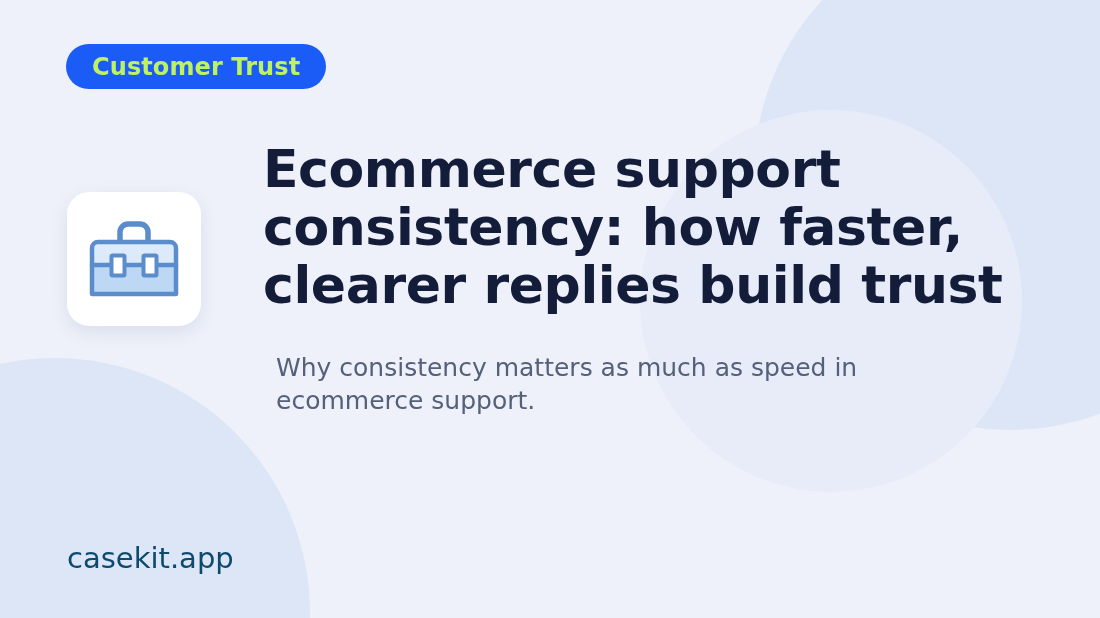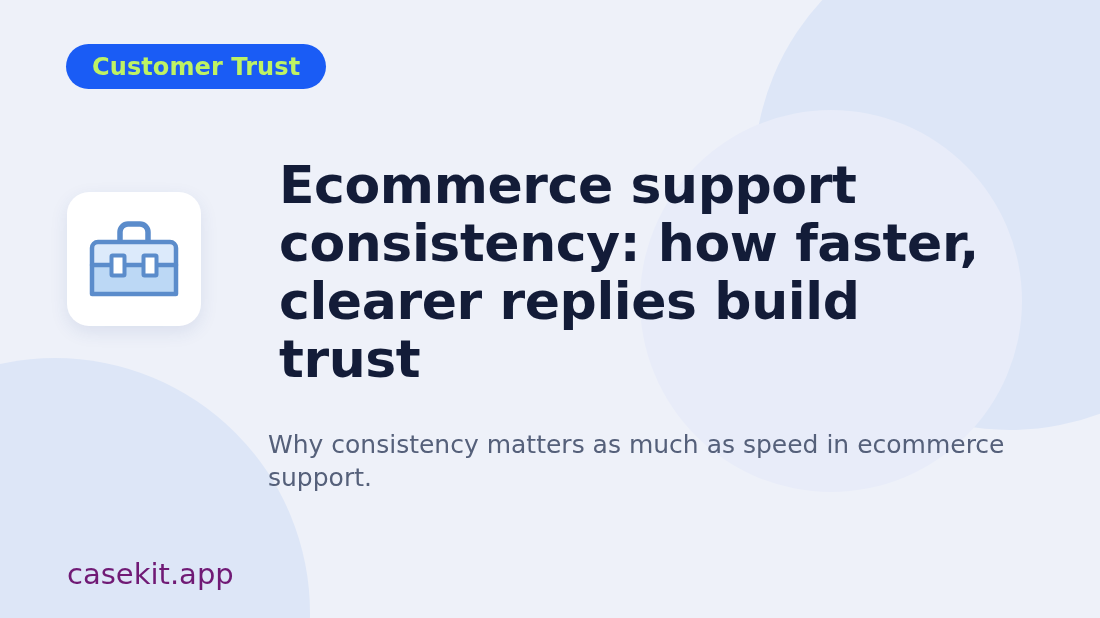--- a/index.html
+++ b/index.html
@@ -90,46 +90,46 @@
   }
 
   
   #text-col {
     position: absolute;
     left: 263px;
     top: 140px;
     width: 760px;
   }
   #title {
-    margin: 16px;
+    margin: 0;
     color: #131c38;
     font-size: 52px;
     line-height: 58px;
     font-weight: bold;
     letter-spacing: -0.4px;
     font-family: "DejaVu Sans", sans-serif;
     white-space: pre-line;
   }
   #subtitle {
-    margin: 5px;
+    margin: 13px;
     padding-top: 24px;
     color: #55607a;
     font-size: 25px;
     line-height: 33px;
     font-weight: normal;
     font-family: "DejaVu Sans", sans-serif;
     max-width: 745px;
   }
 
   
   #footer-brand {
     position: absolute;
     left: 67px;
-    top: 556px;
-    color: #701a75;
+    top: 540px;
+    color: #0c4a6e;
     font-size: 29px;
     line-height: 36px;
     font-weight: normal;
     font-family: "DejaVu Sans", sans-serif;
   }
 </style>
 </head>
 <body>
 
 <div id="canvas">

